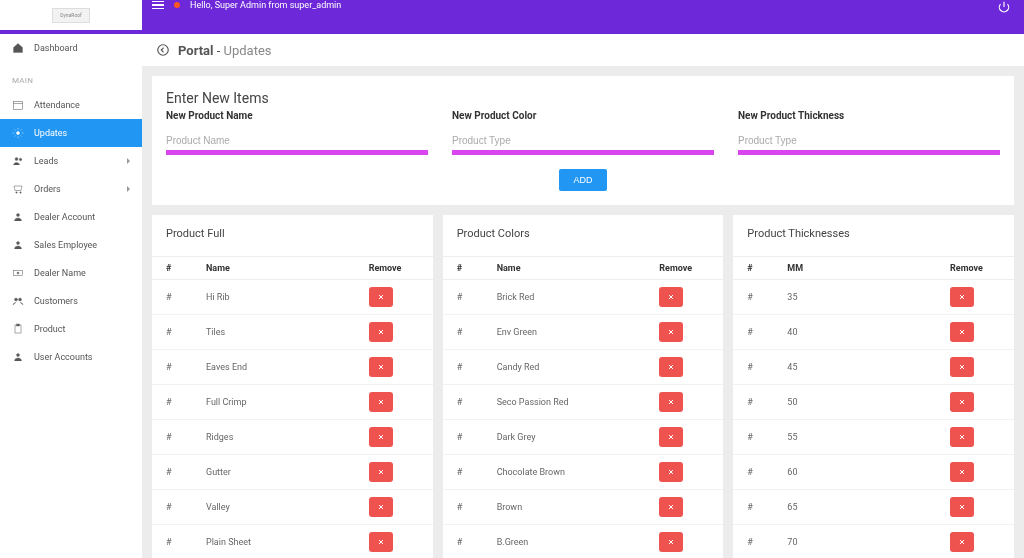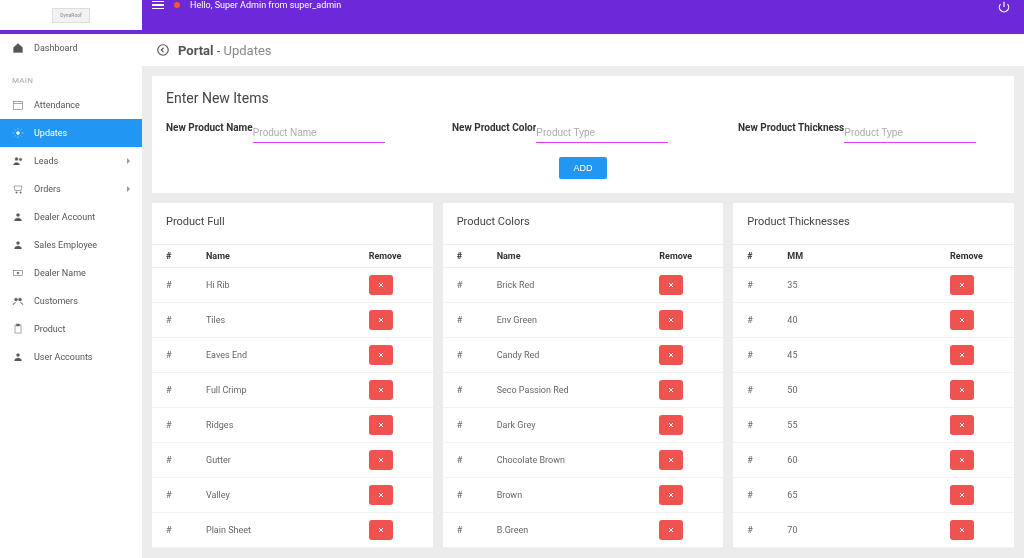--- a/index.html
+++ b/index.html
@@ -49,25 +49,25 @@
 
 
 .main { flex: 1; display: flex; flex-direction: column; min-width: 0; }
 .breadcrumb { height: 32px; background: #fff; display: flex; align-items: center; padding: 0 14px; gap: 8px; font-size: 13px; color: #555; }
 .bc-icon { width: 14px; height: 14px; }
 .bc-icon svg { width: 14px; height: 14px; fill: none; stroke: #555; stroke-width: 2; }
 .content { flex: 1; padding: 10px; display: flex; flex-direction: column; gap: 10px; overflow-y: auto; }
 
 
 .card { background: #fff; padding: 14px; }
-.card h2 { font-size: 14px; font-weight: 400; color: #444; margin-bottom: 16px; }
+.card h2 { font-size: 14px; font-weight: 400; color: #444; margin-bottom: 4px; }
 .form-row { display: flex; gap: 24px; }
-.form-col { flex: 1; display: flex; }
+.form-col { flex: 1; display: flex; flex-direction: column; }
 .form-col label { font-size: 10px; font-weight: 700; color: #333; margin-bottom: 10px; }
-.form-col input { border: none; border-bottom: 1px solid #d946ef; padding: 4px 0; font-size: 10px; outline: none; color: #333; }
+.form-col input { border: none; border-bottom: 5px solid #d946ef; padding: 4px 0; font-size: 10px; outline: none; color: #333; }
 .form-col input::placeholder { color: #aaa; }
 .add-btn-wrap { display: flex; justify-content: center; margin-top: 14px; }
 .add-btn { background: #2196f3; color: #fff; border: none; padding: 6px 14px; font-size: 9px; cursor: pointer; border-radius: 2px; }
 
 
 .tables { display: flex; gap: 10px; }
 .table-card { background: #fff; flex: 1; display: flex; flex-direction: column; }
 .table-card h3 { font-size: 11px; font-weight: 400; color: #444; padding: 12px 14px 16px; }
 .thead { display: flex; padding: 6px 14px; border-top: 1px solid #eee; border-bottom: 1px solid #eee; font-size: 9px; font-weight: 700; color: #333; }
 .trow { display: flex; padding: 7px 14px; border-bottom: 1px solid #f2f2f2; font-size: 9px; color: #666; align-items: center; }

